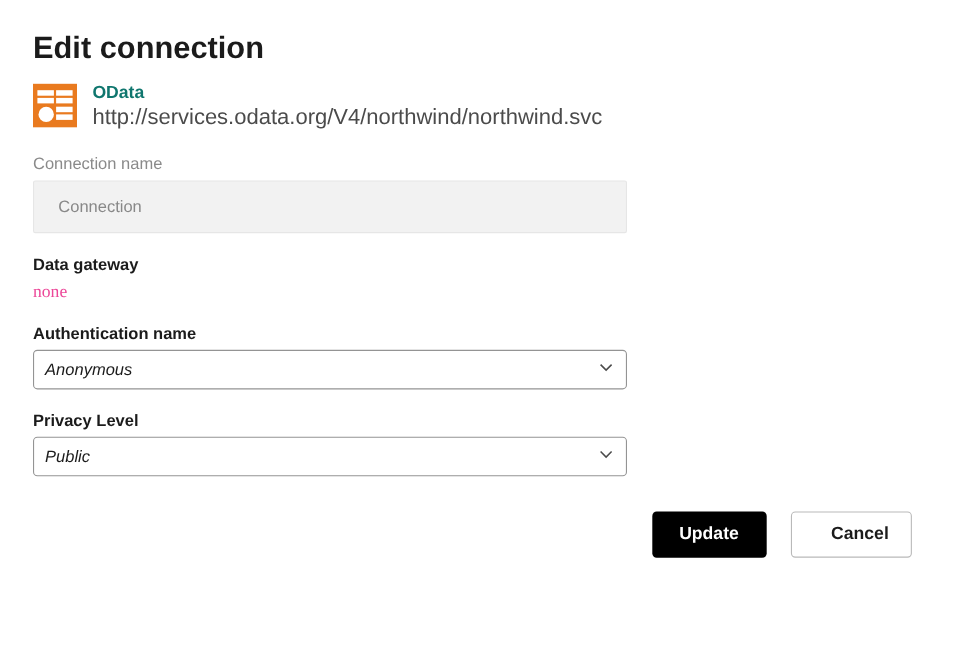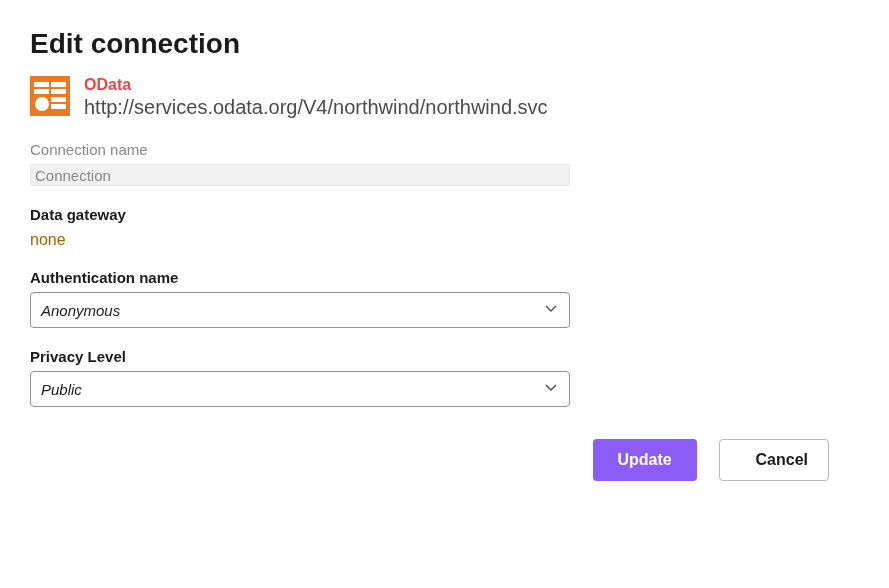--- a/index.html
+++ b/index.html
@@ -32,21 +32,21 @@
       flex-shrink: 0;
     }
     .connection-meta {
       display: flex;
       flex-direction: column;
       gap: 2px;
     }
     .connection-type {
       font-size: 16px;
       font-weight: 600;
-      color: #ef4444;
+      color: #0f766e;
     }
     .connection-url {
       font-size: 20px;
       color: #4b4b4b;
     }
     .field-group {
       margin-bottom: 20px;
       width: 540px;
     }
     .field-label {
@@ -55,36 +55,37 @@
       font-weight: 600;
       margin-bottom: 6px;
       display: block;
     }
     .field-label.muted {
       color: #8a8a8a;
       font-weight: 400;
     }
     .text-input {
       width: 100%;
-      height: 22px;
+      height: 48px;
       background: #f2f2f2;
       border: 1px solid #e6e6e6;
       border-radius: 2px;
-      padding: 0 4px;
+      padding: 0 22px;
       font-size: 15px;
       color: #444;
       font-family: inherit;
     }
     .text-input::placeholder {
       color: #888;
     }
     .static-value {
       font-size: 16px;
-      color: #a16207;
+      color: #ec4899;
       padding-top: 2px;
+      font-family: Liberation Serif, serif;
     }
     .select-wrapper {
       position: relative;
       width: 100%;
       font-style: italic;
     }
     .select-box {
       width: 100%;
       height: 36px;
       border: 1px solid #949494;
@@ -115,21 +116,21 @@
       min-width: 104px;
       height: 42px;
       border-radius: 4px;
       font-size: 16px;
       font-weight: 600;
       font-family: inherit;
       cursor: pointer;
       padding: 0 20px;
     }
     .btn-primary {
-      background: #8b5cf6;
+      background: #000000;
       color: #fff;
       border: none;
     }
     .btn-secondary {
       background: #fff;
       color: #1b1b1b;
       border: 1px solid #b9b9b9;
       padding-left: 36px;
     }
   </style>

